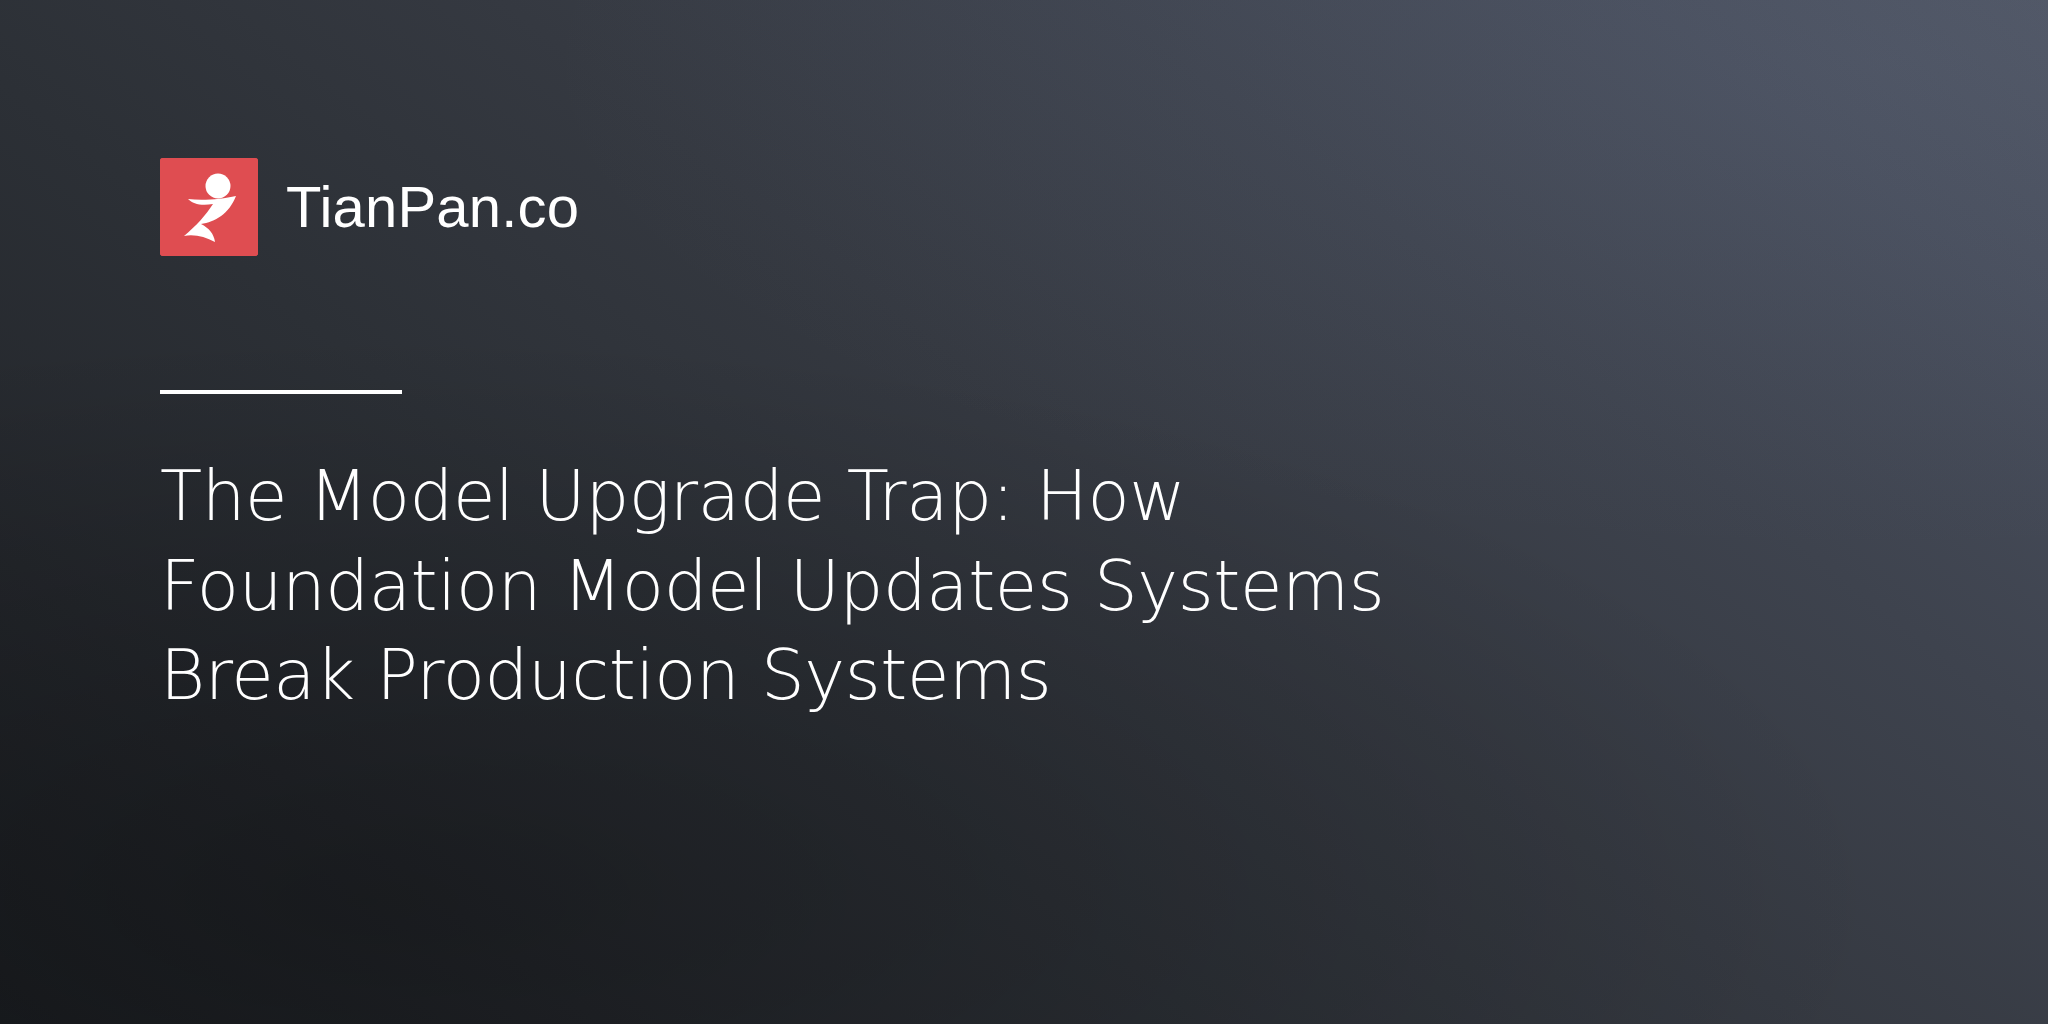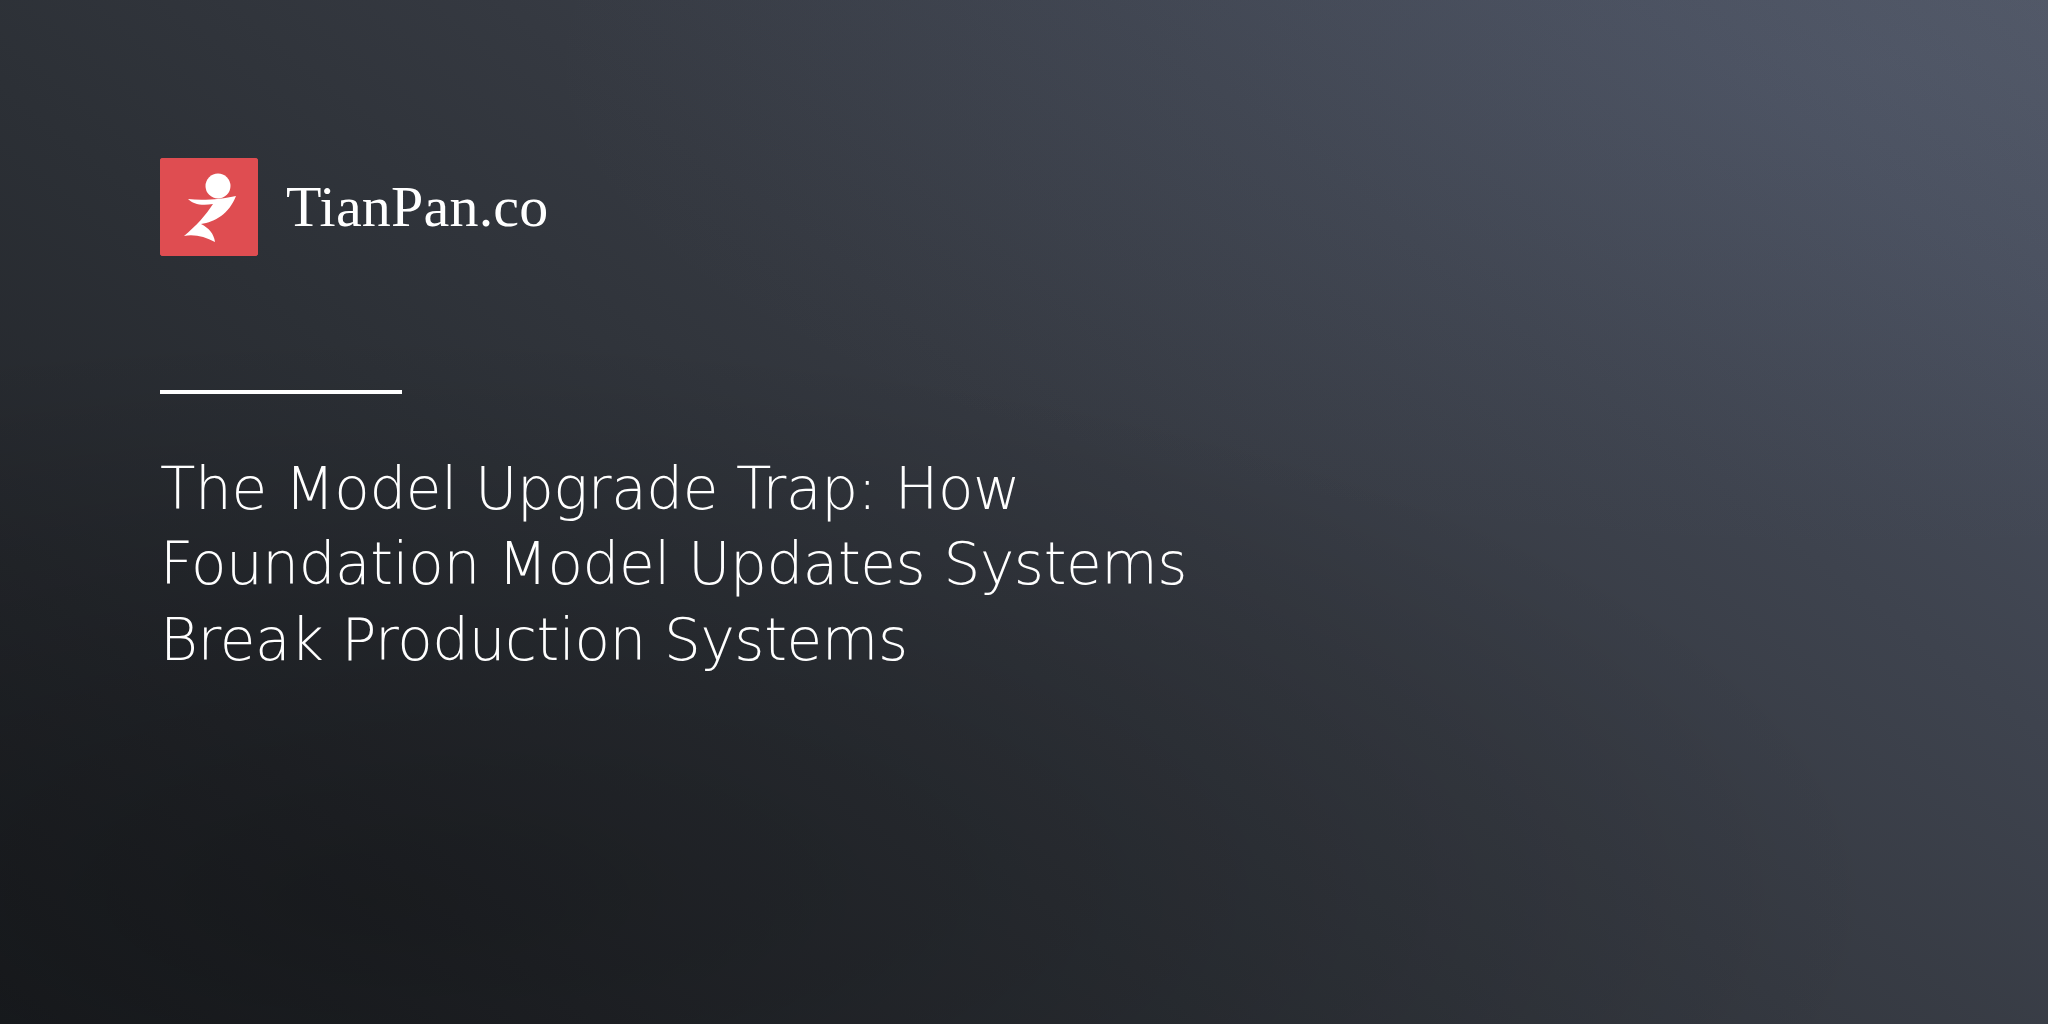--- a/index.html
+++ b/index.html
@@ -75,41 +75,41 @@
 
   .brand-mark svg { display: block; width: 98px; height: 98px; }
 
   .brand-name {
     color: #ffffff;
     font-size: 58px;
     font-weight: 400;
     letter-spacing: 0.2px;
     line-height: 1;
     white-space: nowrap;
-    font-family: Liberation Serif, serif;
+    font-family: Liberation Sans, sans-serif;
   }
 
   
   .rule {
     position: absolute;
     left: 0;
     top: 390px;
     width: 242px;
     height: 4px;
     background: #ffffff;
   }
 
   
   .headline {
     position: absolute;
     left: 0;
     top: 452px;
     width: 1560px;
     color: #ffffff;
-    font-size: 58px;
+    font-size: 69px;
     font-weight: 300;
     line-height: 1.30;
     letter-spacing: -0.4px;
     font-family: "DejaVu Sans", "Liberation Sans", sans-serif;
   }
   .headline .ln { display: block; white-space: nowrap; }
 </style>
 </head>
 <body>
 

